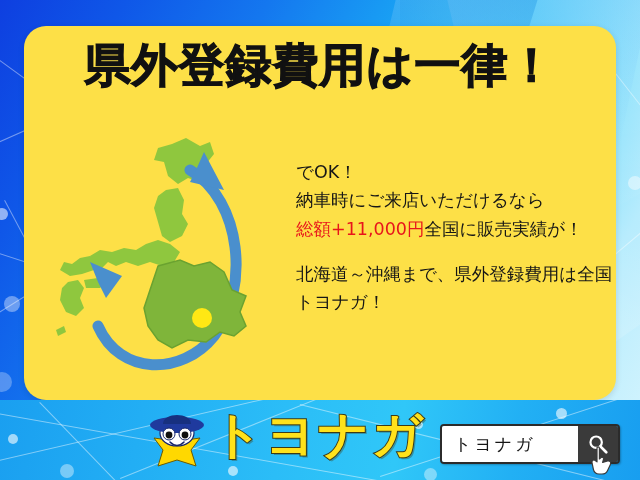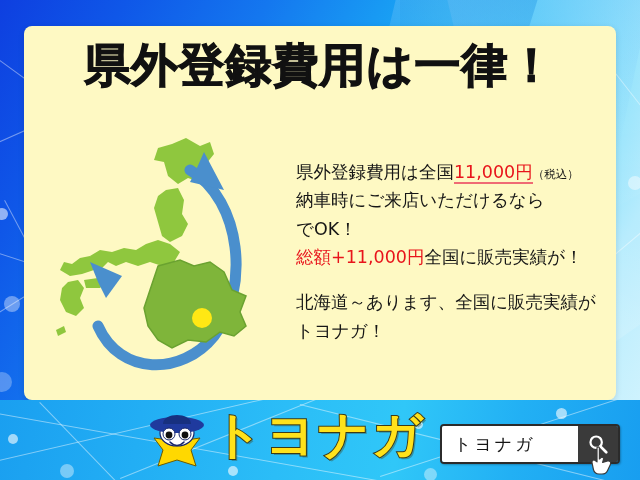--- a/index.html
+++ b/index.html
@@ -30,21 +30,21 @@
       background:linear-gradient(210deg,rgba(30,150,230,.45),rgba(255,255,255,0) 70%);
       clip-path:polygon(0 0,100% 6%,58% 100%,0 54%);}
 
   .netline{position:absolute;height:1px;background:rgba(255,255,255,.42);
     transform-origin:0 0;pointer-events:none;}
   .netdot{position:absolute;border-radius:50%;background:rgba(255,255,255,.55);
     pointer-events:none;}
 
   
   .card{position:absolute;left:24px;top:26px;width:592px;height:374px;
-    background:#fef9c3;border-radius:8px;
+    background:#fde047;border-radius:22px;
     box-shadow:0 2px 6px rgba(0,0,0,.12);}
 
   .headline{position:absolute;left:0;top:16px;width:592px;
     text-align:center;color:#111;
     font-weight:700;font-size:46px;letter-spacing:1px;
     line-height:1;white-space:nowrap;
     font-family:"DejaVu Sans","Liberation Sans",sans-serif;
     -webkit-text-stroke:1.2px #111;}
 
   
@@ -141,30 +141,27 @@
         <path fill="#4a8fcd" d="M150 22 L170 60 L136 52 L142 40 Z"></path>
         <path fill="#4a8fcd" d="M36 132 L68 146 L52 168 L44 152 Z"></path>
 
         <path fill="#7fb53a" stroke="#6aa230" stroke-width="1.5" d="M104 136 L126 130 L140 136 L156 132 L170 142 L178 160 L192 166 L186 182 L192 196 L180 206 L166 202 L152 212 L134 210 L118 218 L104 210 L94 196 L90 178 L96 160 Z"></path>
 
         <circle cx="148" cy="188" r="10" fill="#ffe814"></circle>
       </svg>
     </div>
 
     <div class="copy">
-      <p>
-        <span>県外登録費用は全国</span><span class="redline">11,000円</span><span class="tax">（税込）</span>
-      </p>
+      <p>でOK！</p>
       <p>納車時にご来店いただけるなら</p>
-      <p>でOK！</p>
       <p>
         <span class="red">総額+11,000円</span><span>全国に販売実績が！</span>
       </p>
       <div class="gap"></div>
-      <p>北海道～あります、全国に販売実績が</p>
+      <p>北海道～沖縄まで、県外登録費用は全国</p>
       <p>トヨナガ！</p>
     </div>
   </div>
 
   <div class="band">
     <div class="bandline" style="left:-20px;top:10px;width:420px;transform:rotate(10deg);"></div>
     <div class="bandline" style="left:-10px;top:62px;width:400px;transform:rotate(-13deg);"></div>
     <div class="bandline" style="left:120px;top:78px;width:330px;transform:rotate(-22deg);"></div>
     <div class="bandline" style="left:300px;top:4px;width:360px;transform:rotate(14deg);"></div>
     <div class="bandline" style="left:380px;top:76px;width:280px;transform:rotate(-18deg);"></div>

